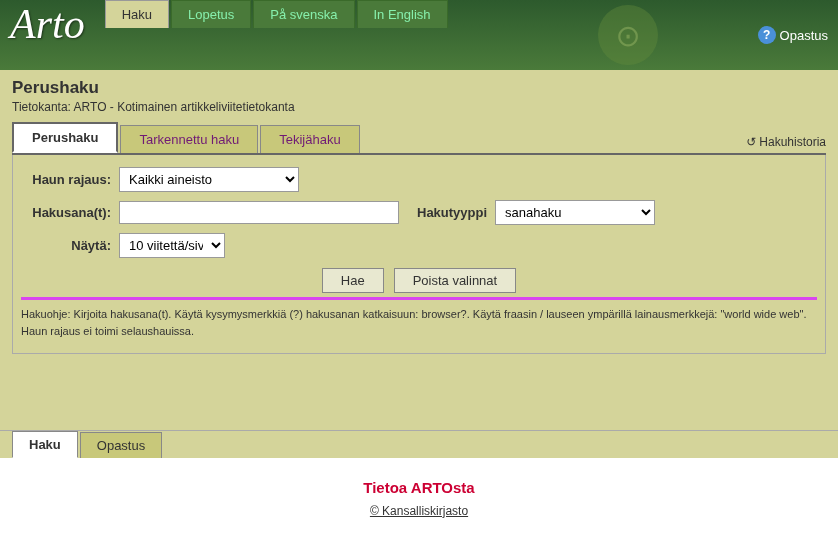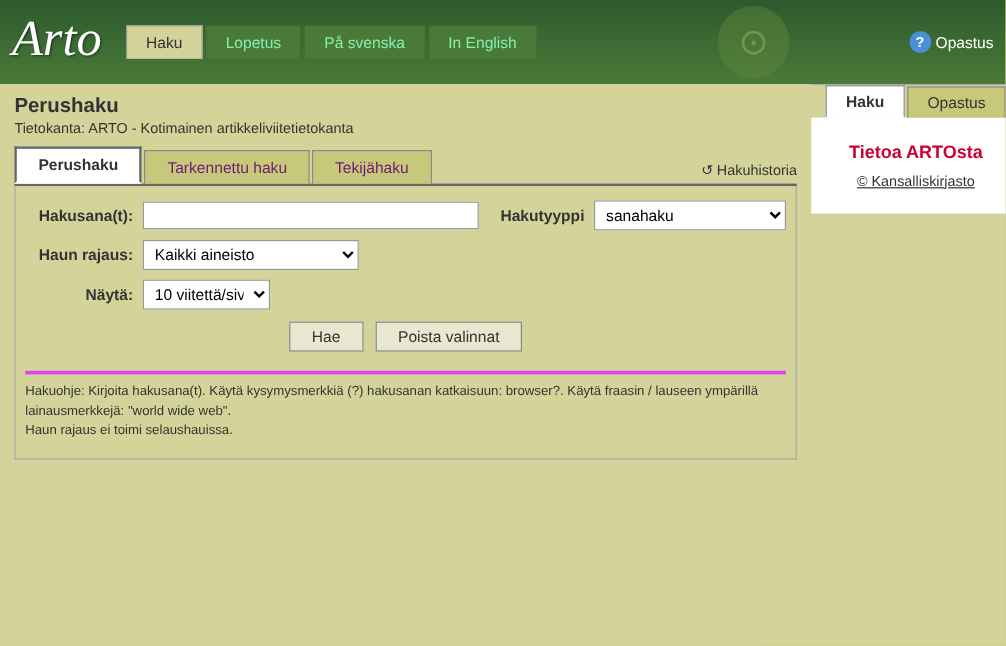--- a/index.html
+++ b/index.html
@@ -10,21 +10,21 @@
       width: 838px;
       min-height: 538px;
       display: flex;
       flex-direction: column;
     }
 
     
     .header {
       background: linear-gradient(to bottom, #2d5a2d, #4a7a3a);
       display: flex;
-      align-items: center;
+      align-items: flex-start;
       padding: 0 10px;
       height: 70px;
       position: relative;
     }
     .logo {
       font-family: Georgia, serif;
       font-size: 42px;
       color: white;
       font-style: italic;
       margin-right: 20px;
@@ -88,21 +88,21 @@
       justify-content: center;
       font-size: 30px;
       color: rgba(150,180,100,0.5);
     }
 
     
     .main {
       background: #d4d49a;
       flex: 1;
       display: flex;
-      flex-direction: row;
+      flex-direction: column;
       border-radius: 32px;
     }
 
     .content-area {
       background: #d4d49a;
       padding: 8px 12px;
     }
 
     .page-title {
       font-size: 17px;
@@ -208,21 +208,21 @@
       font-size: 13px;
       width: 106px;
     }
 
     
     .buttons-row {
       display: flex;
       justify-content: center;
       gap: 10px;
       margin-top: 10px;
-      margin-bottom: 16px;
+      margin-bottom: 4px;
     }
     .btn {
       padding: 4px 18px;
       background: #e8e8d0;
       border: 1px solid #888;
       cursor: pointer;
       font-size: 13px;
       color: #333;
     }
 
@@ -320,37 +320,37 @@
       <div class="search-tab">Tekijähaku</div>
       <div class="history-link">
         <span>↺</span>
         <span>Hakuhistoria</span>
       </div>
     </div>
 
     <div class="form-area">
 
       <div class="form-row">
+        <span class="form-label">Haun rajaus:</span>
+        <select class="haun-rajaus-select">
+          <option>Kaikki aineisto</option>
+          <option>Artikkelit</option>
+          <option>Kirjat</option>
+          <option>Väitöskirjat</option>
+        </select>
+      </div>
+
+      <div class="form-row">
         <span class="form-label">Hakusana(t):</span>
         <input class="form-input search-word-input" type="text" style="">
         <span class="hakutyyppi-label">Hakutyyppi</span>
         <select class="hakutyyppi-select">
           <option>sanahaku</option>
           <option>fraasihaku</option>
           <option>booleanhaku</option>
-        </select>
-      </div>
-
-      <div class="form-row">
-        <span class="form-label">Haun rajaus:</span>
-        <select class="haun-rajaus-select">
-          <option>Kaikki aineisto</option>
-          <option>Artikkelit</option>
-          <option>Kirjat</option>
-          <option>Väitöskirjat</option>
         </select>
       </div>
 
       <div class="form-row">
         <span class="form-label">Näytä:</span>
         <select class="nayta-select">
           <option>10 viitettä/sivu</option>
           <option>20 viitettä/sivu</option>
           <option>50 viitettä/sivu</option>
         </select>

